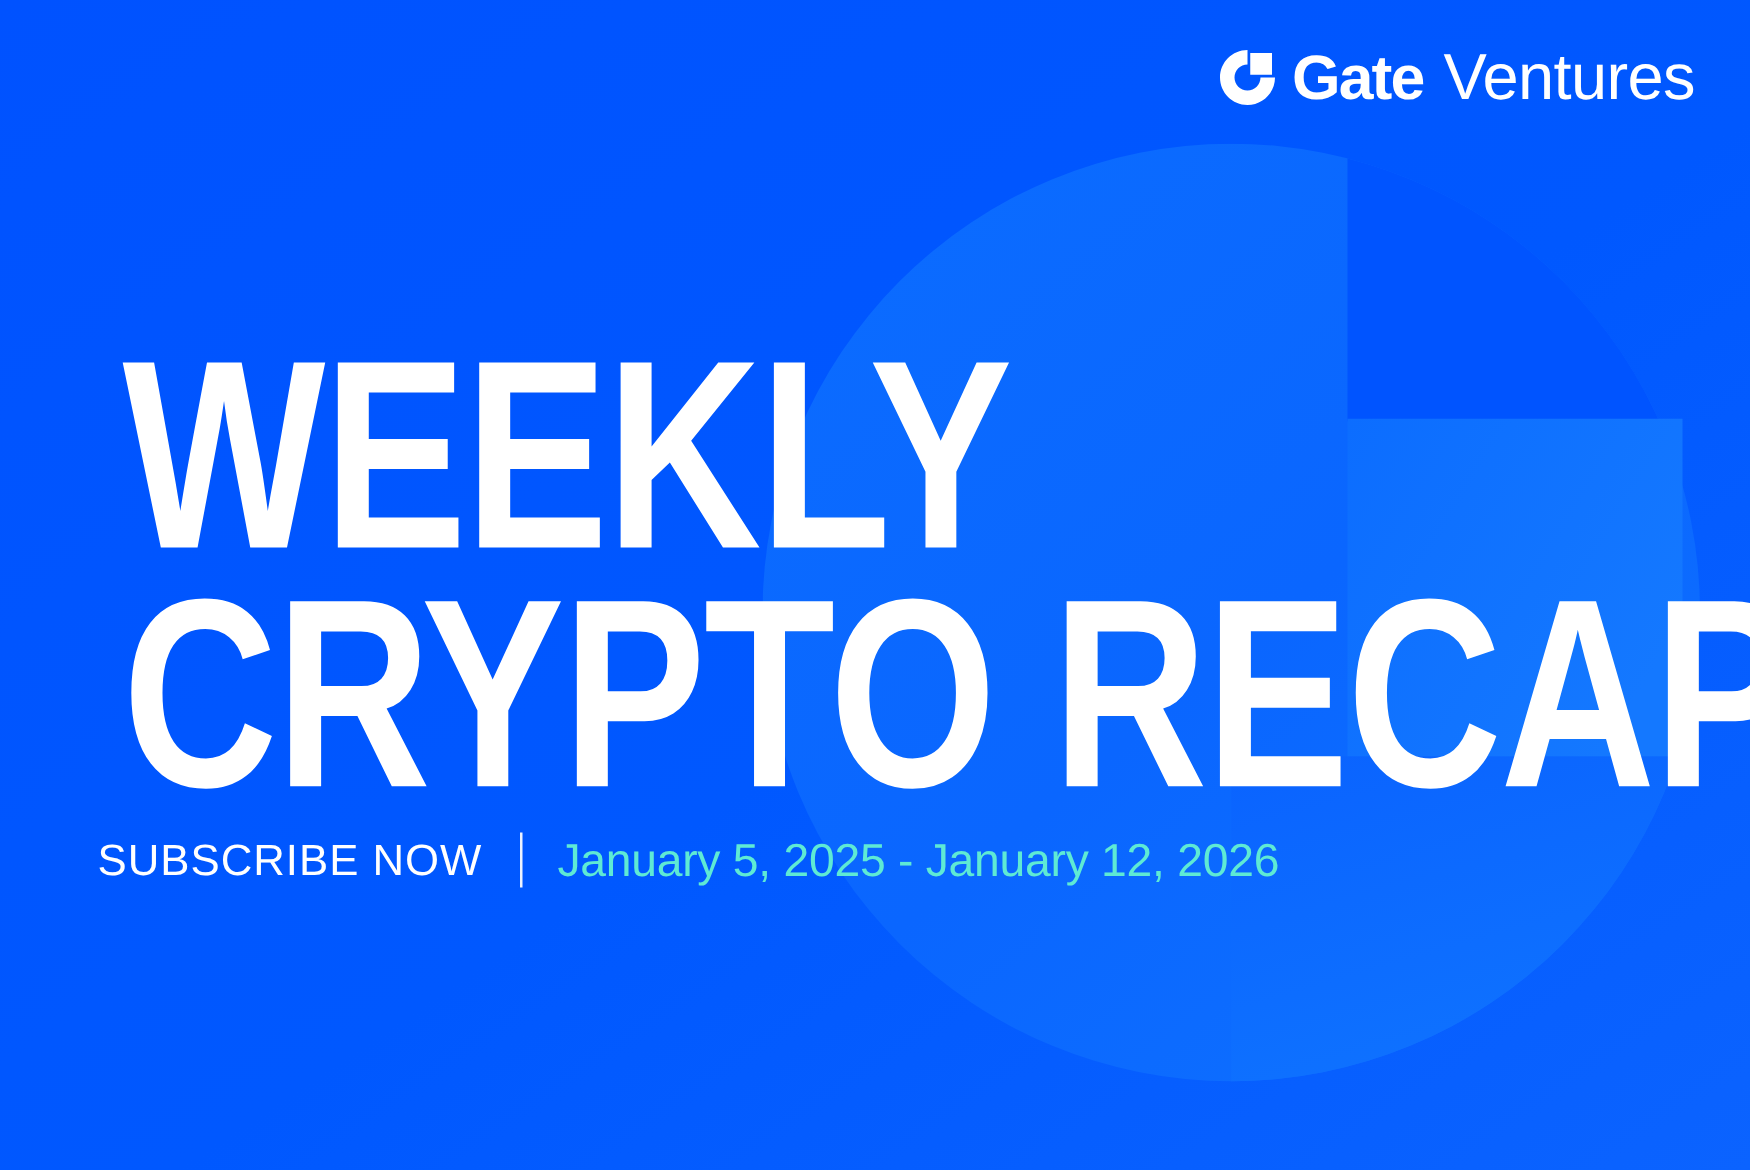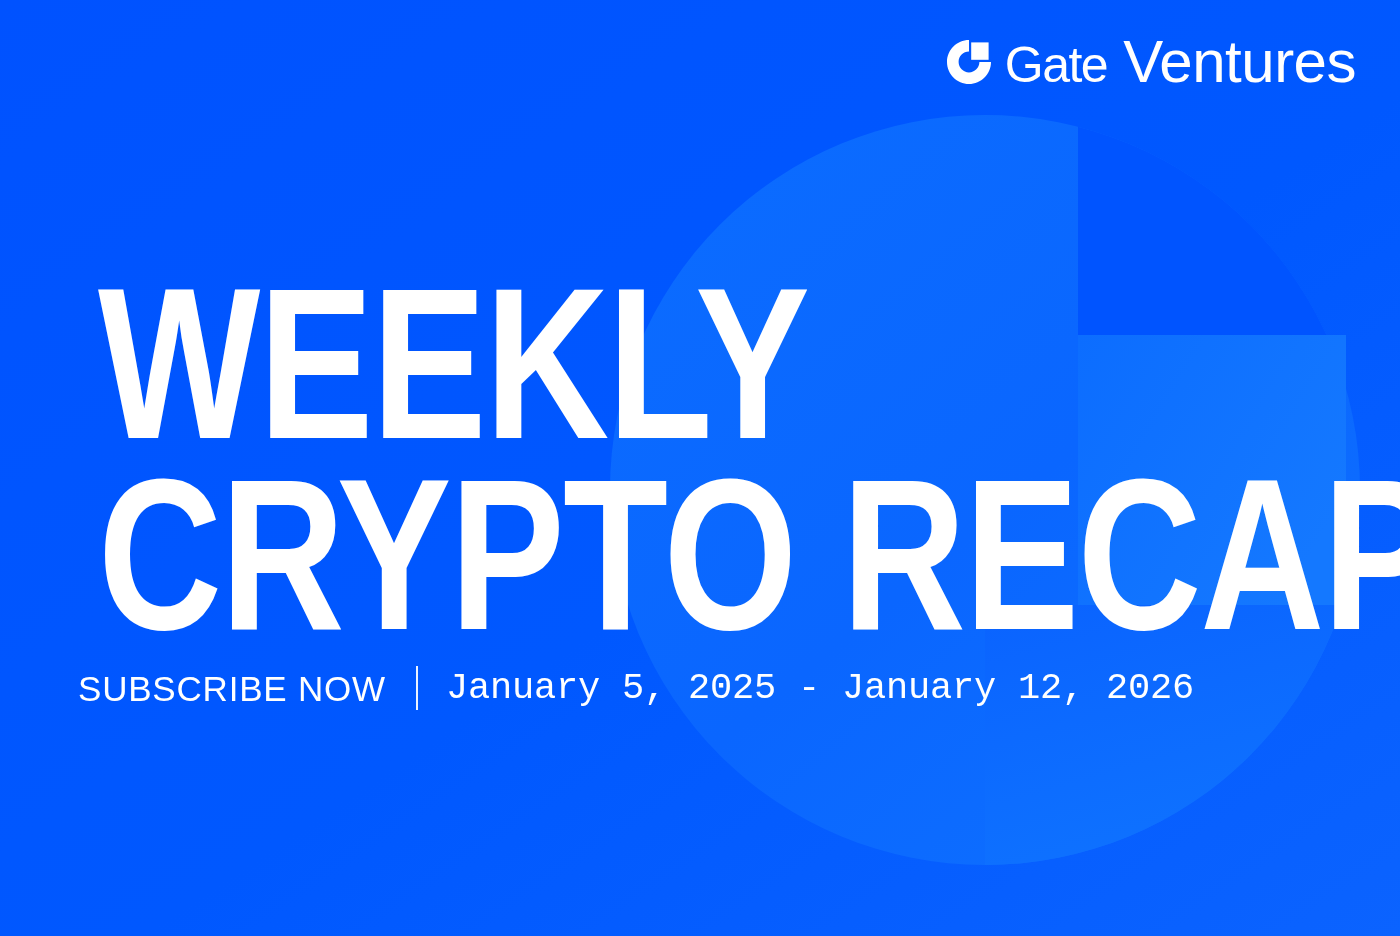--- a/index.html
+++ b/index.html
@@ -55,31 +55,31 @@
   }
 
   .logo-wordmark {
     display: flex;
     align-items: baseline;
     gap: 16px;
   }
 
   .logo-gate {
     font-family: "Liberation Sans", sans-serif;
+    font-weight: 700;
+    font-size: 50px;
+    line-height: 1;
+    letter-spacing: -1.5px;
+    color: #ffffff;
+  }
+
+  .logo-ventures {
+    font-family: "Liberation Sans", sans-serif;
     font-weight: 400;
-    font-size: 50px;
-    line-height: 1;
-    letter-spacing: -1.5px;
-    color: #ffffff;
-  }
-
-  .logo-ventures {
-    font-family: "Liberation Sans", sans-serif;
-    font-weight: 400;
-    font-size: 60px;
+    font-size: 52px;
     line-height: 1;
     letter-spacing: -0.5px;
     color: #ffffff;
   }
 
   
   .headline-block {
     position: absolute;
     left: 74px;
     top: 272px;
@@ -129,22 +129,22 @@
   .meta-divider {
     width: 2px;
     height: 44px;
     background: #ffffff;
     opacity: 0.92;
     margin: 0 28px 0 30px;
     flex: 0 0 auto;
   }
 
   .date-range {
-    color: #ffffff;
-    font-family: Liberation Mono, monospace;
+    color: #5eead4;
+    font-family: Liberation Sans, sans-serif;
     font-weight: 400;
     font-size: 37px;
     line-height: 1;
     letter-spacing: -0.2px;
     white-space: nowrap;
   }
 </style>
 </head>
 <body>
 

